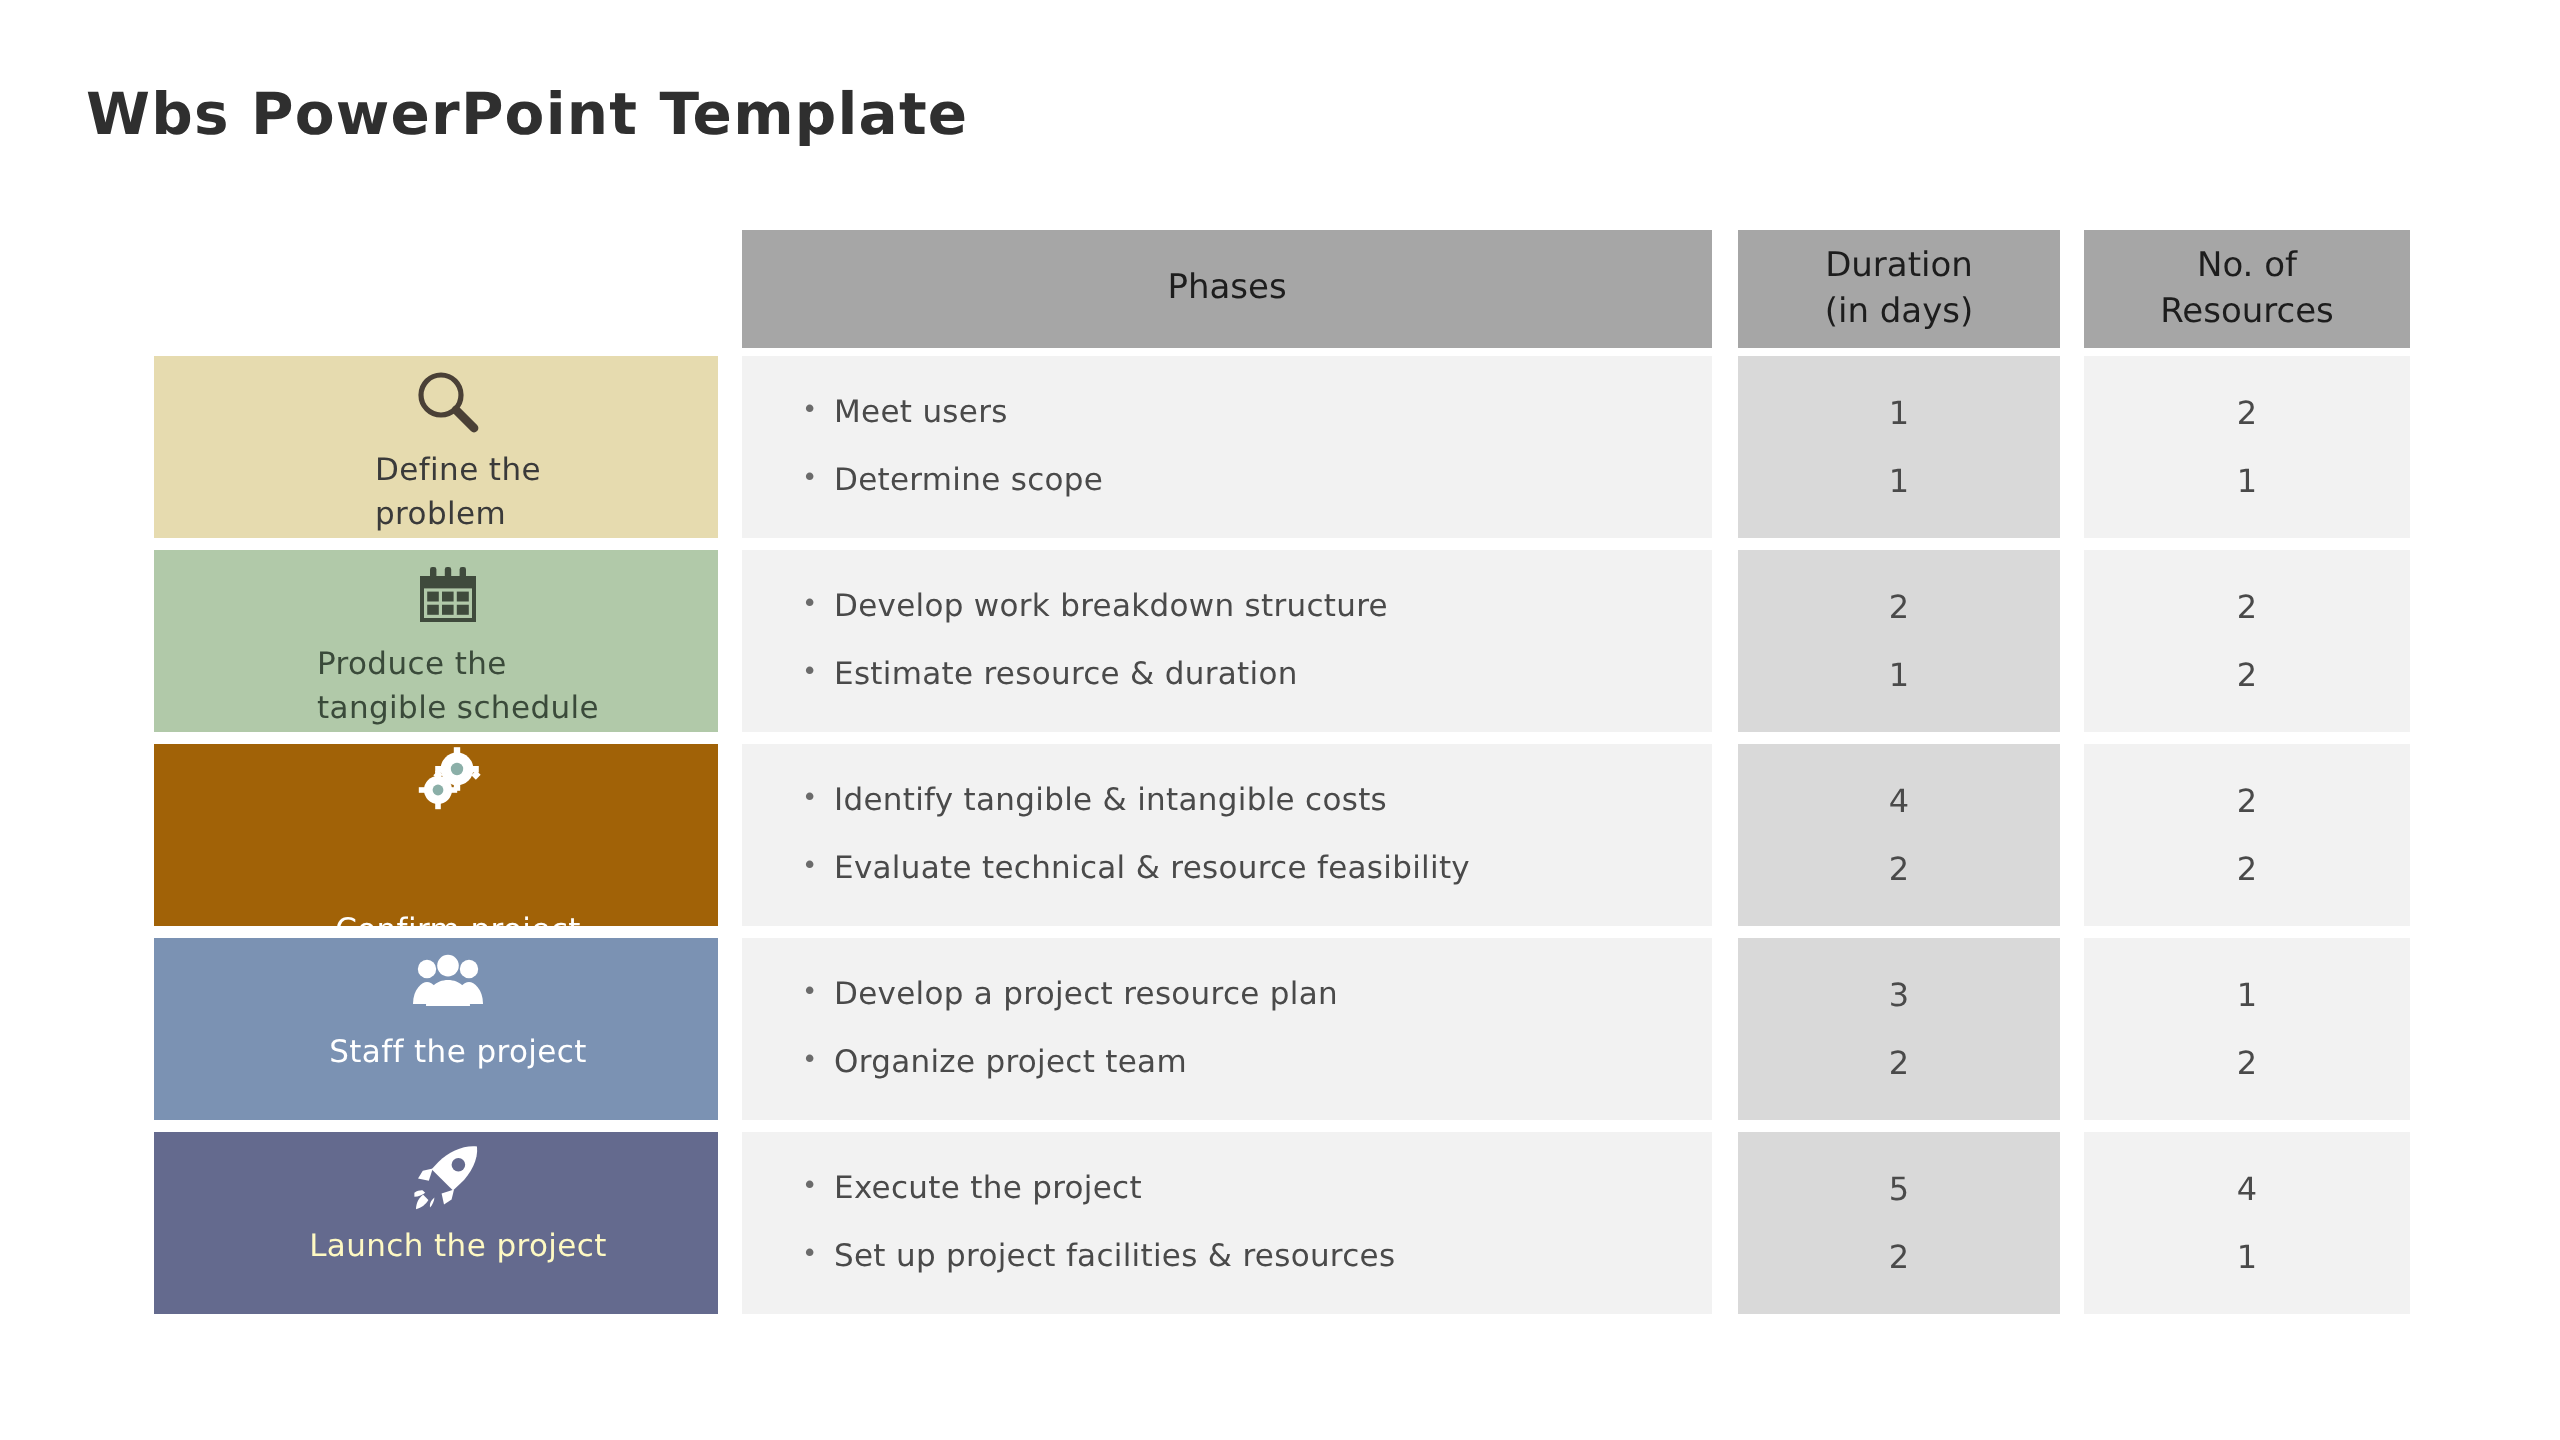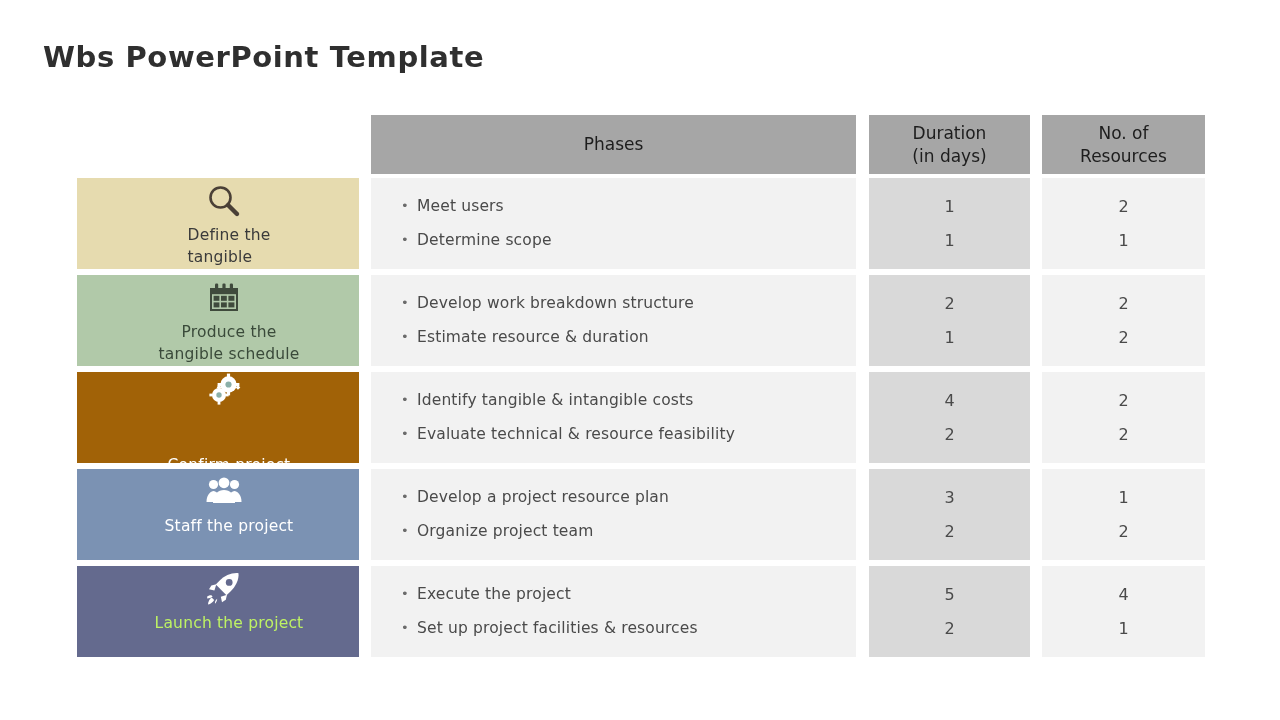--- a/index.html
+++ b/index.html
@@ -172,25 +172,25 @@
 
     <div class="step-card" style="background: rgb(230, 219, 175);">
       <div class="step-icon">
         <svg width="38" height="38" viewBox="0 0 38 38">
           <circle cx="15.5" cy="15.5" r="10" fill="none" stroke="#4a4036" stroke-width="2.6"></circle>
           <line x1="23" y1="23" x2="32" y2="32" stroke="#4a4036" stroke-width="4.4" stroke-linecap="round"></line>
         </svg>
       </div>
       <div class="step-label" style="color: rgb(58, 58, 58);">
         <div>Define the</div>
-        <div>tangible</div>
-      </div>
-    </div>
-
-    <div class="step-card" style="background: rgb(177, 201, 169); text-align: center;">
+        <div>problem</div>
+      </div>
+    </div>
+
+    <div class="step-card" style="background: rgb(177, 201, 169);">
       <div class="step-icon">
         <svg width="34" height="34" viewBox="0 0 34 34">
           <rect x="3" y="7" width="28" height="23" fill="#3f4a3c"></rect>
           <rect x="5.8" y="14" width="22.4" height="13.2" fill="none" stroke="#b1c9a9" stroke-width="1.6"></rect>
           <line x1="13.2" y1="14" x2="13.2" y2="27.2" stroke="#b1c9a9" stroke-width="1.6"></line>
           <line x1="20.6" y1="14" x2="20.6" y2="27.2" stroke="#b1c9a9" stroke-width="1.6"></line>
           <line x1="5.8" y1="20.6" x2="28.2" y2="20.6" stroke="#b1c9a9" stroke-width="1.6"></line>
           <rect x="8" y="2.5" width="3.2" height="6" rx="1.2" fill="#3f4a3c"></rect>
           <rect x="15.4" y="2.5" width="3.2" height="6" rx="1.2" fill="#3f4a3c"></rect>
           <rect x="22.8" y="2.5" width="3.2" height="6" rx="1.2" fill="#3f4a3c"></rect>
@@ -258,21 +258,21 @@
             <path d="M33.5 3.2 C27 2.5 19.5 5.5 14.2 11 L10.8 14.6 L21.5 25.3 L25.2 21.8 C30.6 16.6 34.2 9.6 33.5 3.2 Z"></path>
             <path d="M11.4 14.2 L6.4 15.4 L4.0 19.2 L9.4 20.4 Z"></path>
             <path d="M22.0 24.8 L20.8 29.8 L17.0 32.2 L15.8 26.8 Z"></path>
             <path d="M3.0 34.6 C3.0 31.6 4.6 28.6 6.6 27.4 L9.2 30.0 C8.0 32.0 5.8 34.0 3.0 34.6 Z"></path>
             <path d="M2.2 26.4 C3.6 25.3 5.6 25.0 6.4 25.2 L7.6 26.4 C6.4 27.4 4.2 28.4 2.2 28.4 Z"></path>
             <path d="M10.0 33.8 C11.2 32.6 12.2 30.4 12.2 28.8 L11.0 30.0 C10.2 30.8 9.8 32.4 10.0 33.8 Z"></path>
           </g>
           <circle cx="24.2" cy="12.4" r="3.4" fill="#646a8e"></circle>
         </svg>
       </div>
-      <div class="step-label" style="color: #bef264;">
+      <div class="step-label" style="color: #fef9c3;">
         <div>Launch the project</div>
       </div>
     </div>
 
   </div>
 
   <div id="body-cells">
       <div class="cell cell-phases" style="top: 178px;">
         <div class="bullet-line">
           <span class="bullet-dot">•</span>

